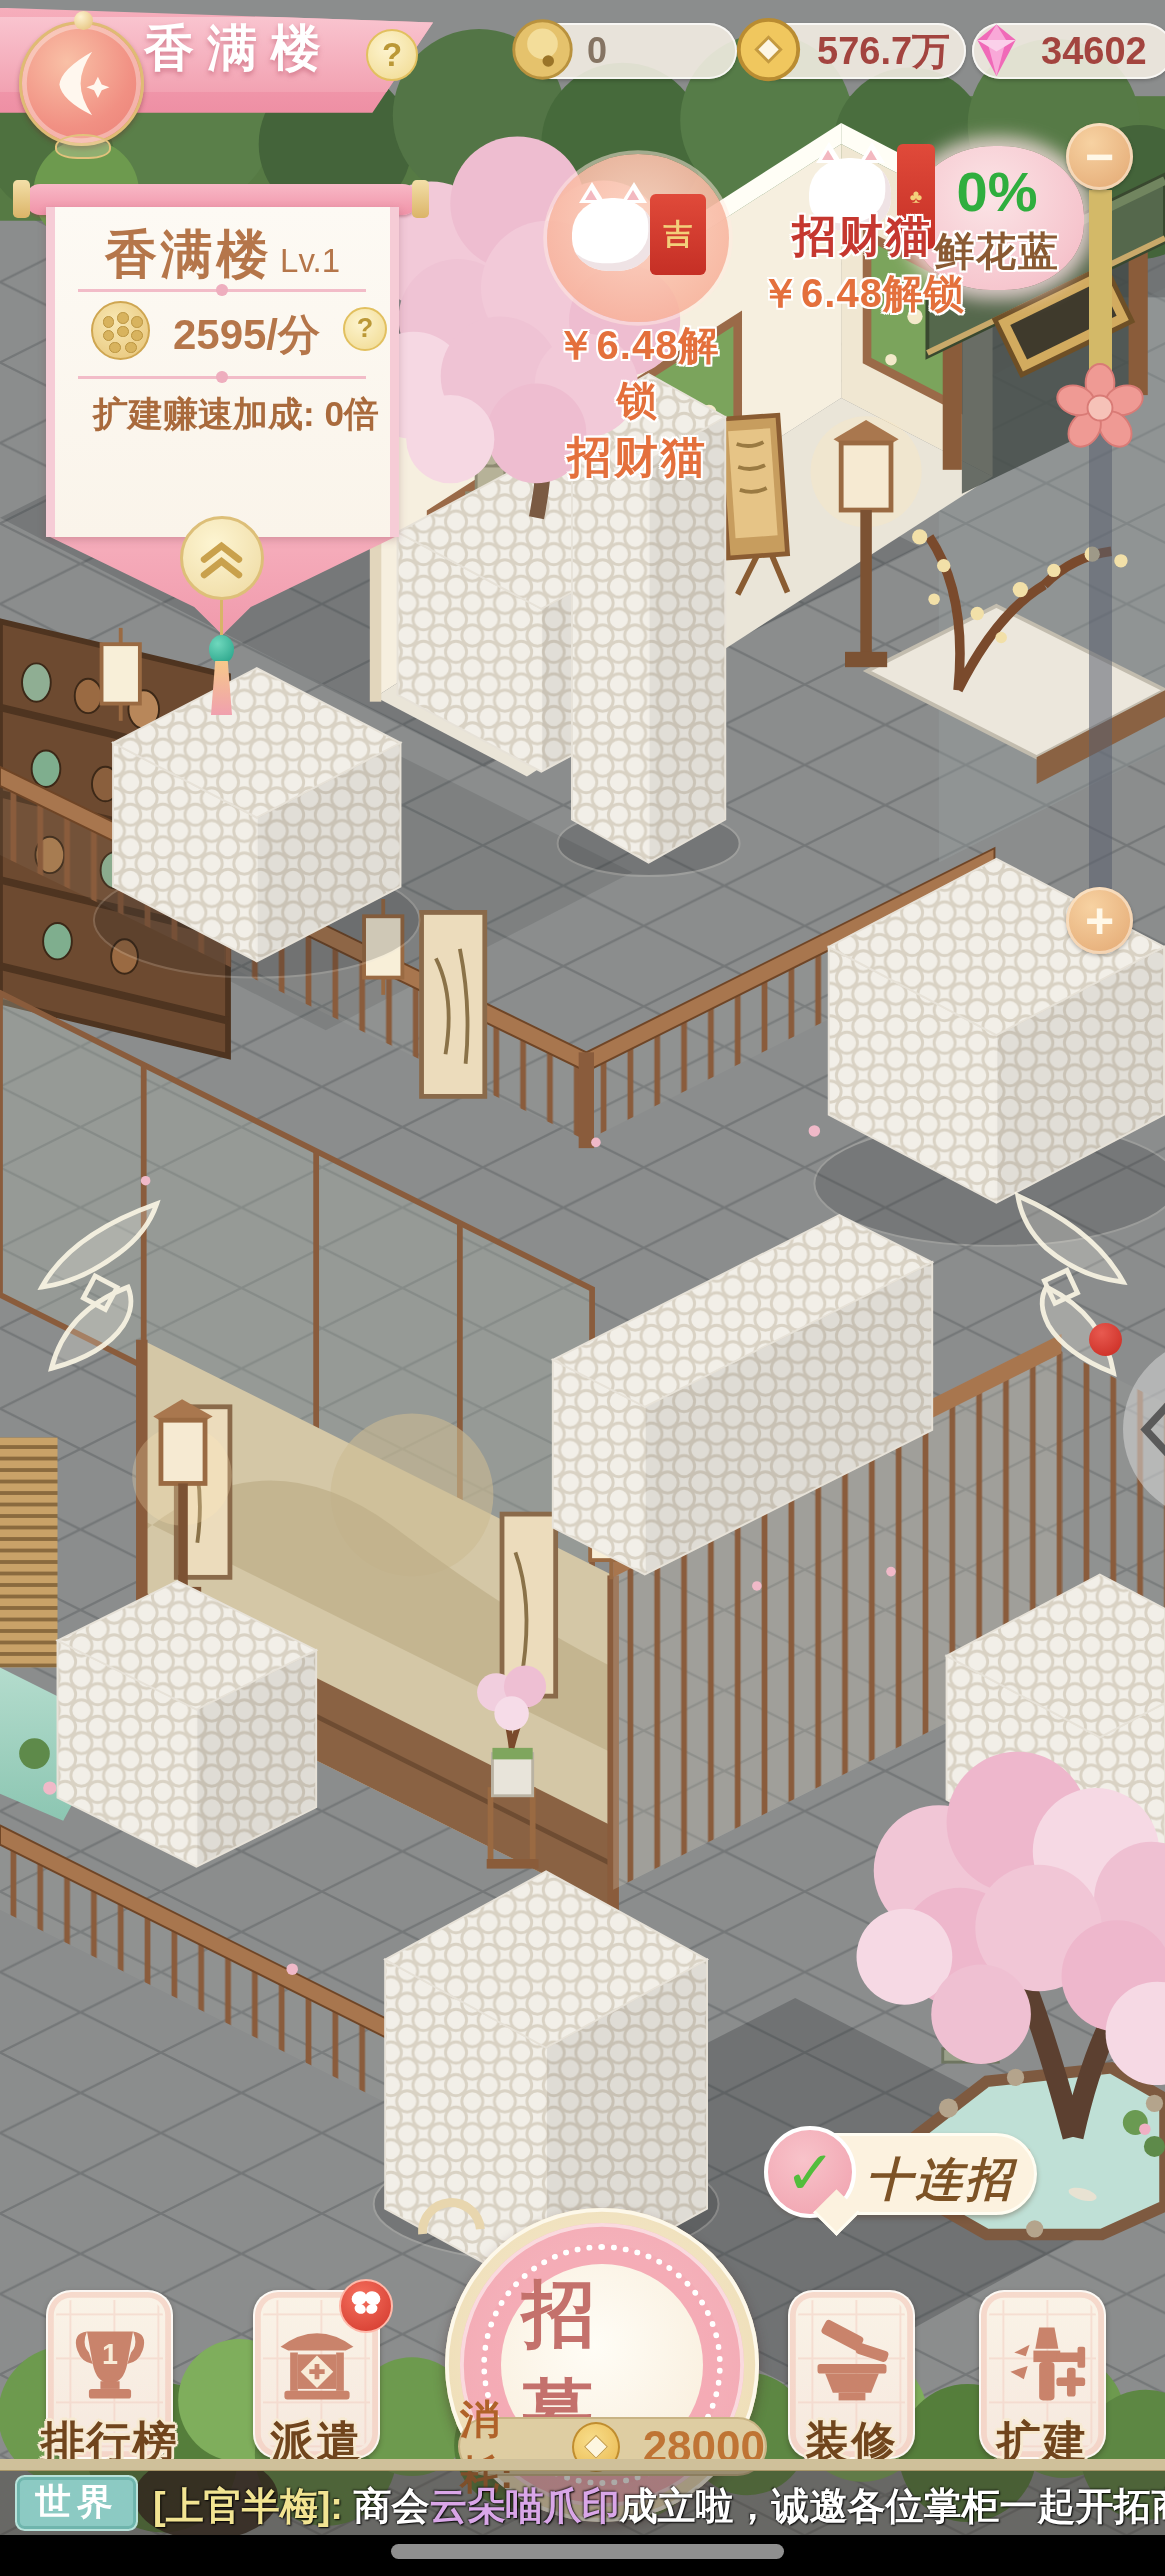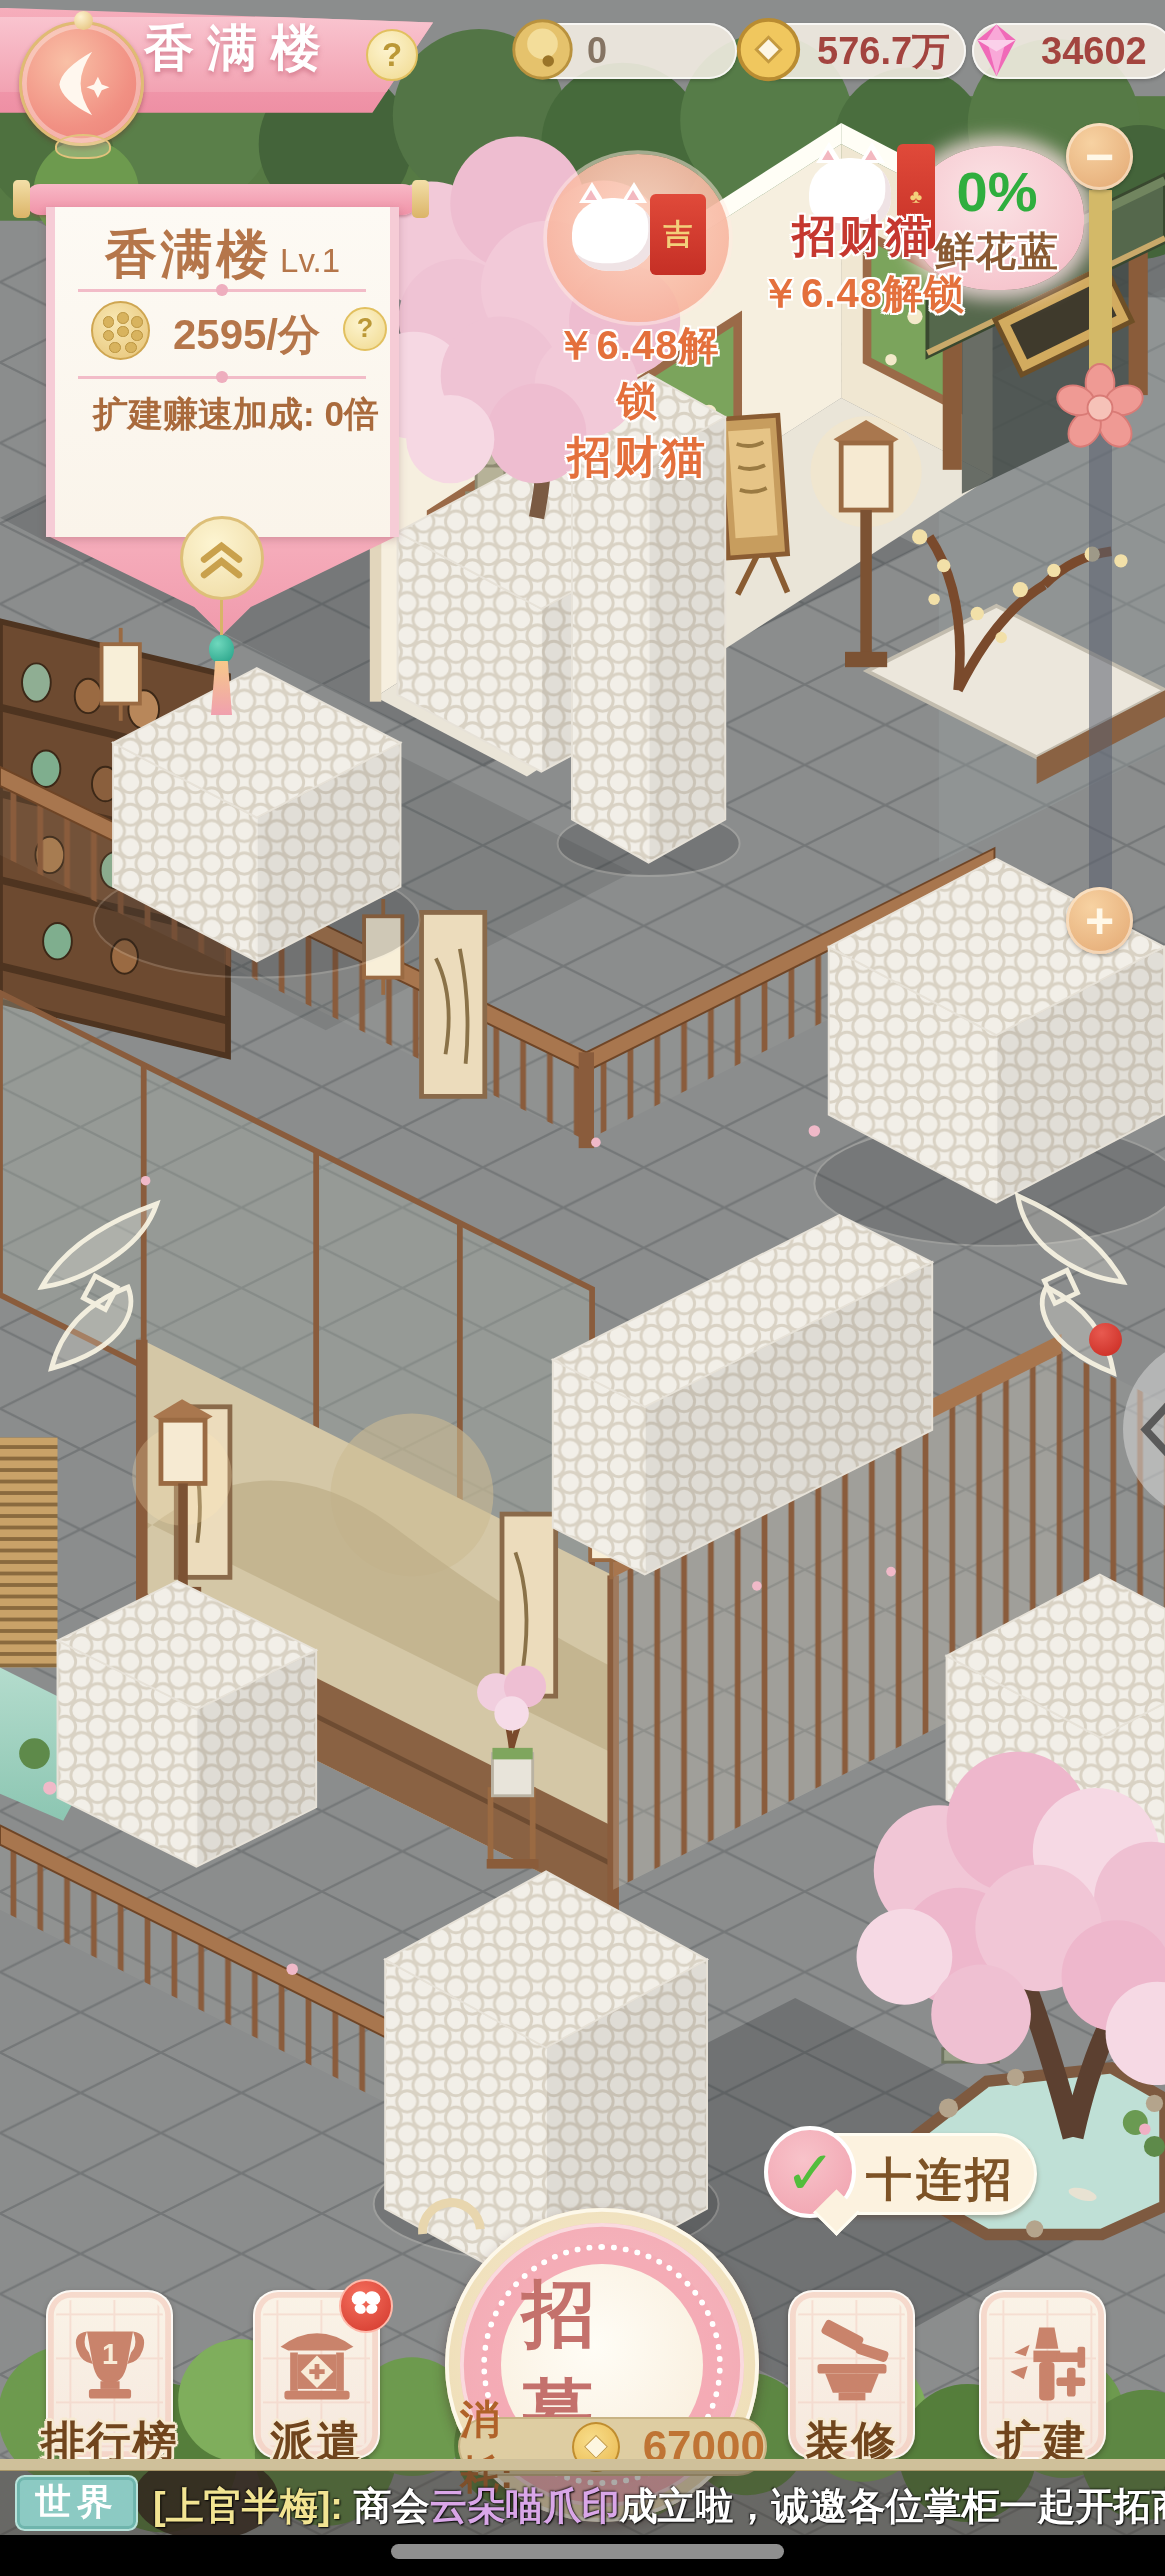--- a/index.html
+++ b/index.html
@@ -124,21 +124,21 @@
     background:rgba(215,215,215,.55);z-index:14;display:flex;align-items:center;padding-left:13.4px;}
 
   
   .bubble{left:767px;top:2133px;width:270px;height:82px;border-radius:42px;background:#fcf2df;
     border:3.8px solid #fffdf2;box-shadow:0 2.9px 5.8px rgba(80,50,30,.35);z-index:24;}
   .bubble .tail{position:absolute;left:50px;bottom:-17px;width:33px;height:33px;background:#fcf2df;
     transform:rotate(45deg);border-right:3.8px solid #fffdf2;border-bottom:3.8px solid #fffdf2;}
   .bubble .chk{position:absolute;left:-5.7px;top:-9.6px;width:92px;height:92px;border-radius:50%;
     background:radial-gradient(circle at 42% 35%,#f8c3ca,#f0a0ad);border:4.8px solid #fff;
     display:flex;align-items:center;justify-content:center;color:#53bd3c;font-size:61px;font-weight:bold;}
-  .bubble .blab{position:absolute;left:96px;top:13.4px;color:#7d5326;font-size:46px;font-weight:bold;letter-spacing:3.8px;}
+  .bubble .blab{position:absolute;left:96px;top:13.4px;color:#7d5326;font-size:46px;font-weight:bold;letter-spacing:3.8px;font-style:italic;}
   .recruit{left:445px;top:2208px;width:314px;height:314px;z-index:23;}
   .r-outer{position:absolute;inset:0;border-radius:50%;
     background:radial-gradient(circle at 50% 42%,#f6ecd2,#ecd9ae);
     box-shadow:0 5.8px 11.5px rgba(60,30,30,.4),inset 0 0 0 3.8px #fdf8ea;}
   .r-scallop{position:absolute;inset:15.3px;border-radius:50%;
     background:radial-gradient(circle at 50% 45%,#f7bcc3,#f2a5b0);
     box-shadow:inset 0 0 0 3.8px rgba(255,255,255,.55);}
   .r-dots{position:absolute;inset:36px;border-radius:50%;border:6.7px dotted #fff;
     background:rgba(244,168,178,.55);}
   .r-inner{position:absolute;inset:56px;border-radius:50%;
@@ -695,21 +695,21 @@
     <div class="r-curl"></div>
     <div class="r-scallop"></div>
     <div class="r-dots"></div>
     <div class="r-inner">
       <span class="r-label">招募</span>
     </div>
   </div>
   <div class="abs cost">
     <span class="cl">消耗:</span>
     <span class="coin-s"></span>
-    <span class="cv">67000</span>
+    <span class="cv">28000</span>
   </div>
 
   <div class="abs gbtn b1">
     <div class="frame"></div>
     <div class="grid"></div>
     <svg width="92" height="92" viewBox="0 0 96 96">
       <g fill="#c9836b">
         <path d="M24 14 h48 l-6 34 q-4 20 -18 20 q-14 0 -18 -20 Z"></path>
         <path d="M24 14 Q8 16 14 34 Q18 46 30 48 L26 36 Q20 30 22 20 Z"></path>
         <path d="M72 14 Q88 16 82 34 Q78 46 66 48 L70 36 Q76 30 74 20 Z"></path>

